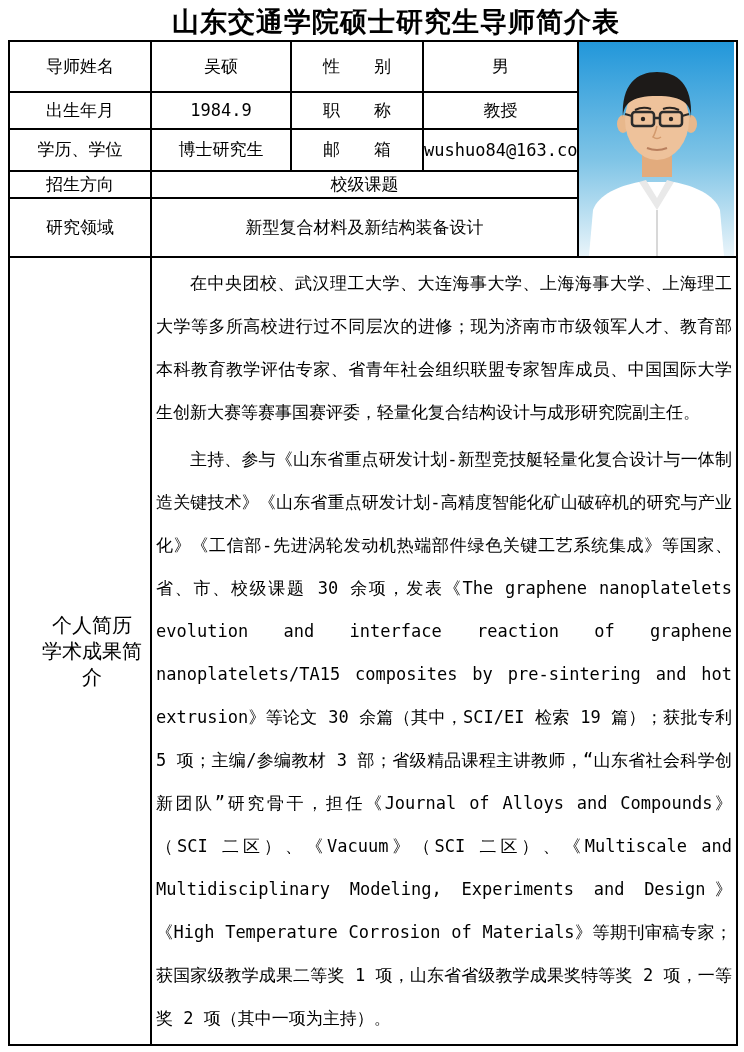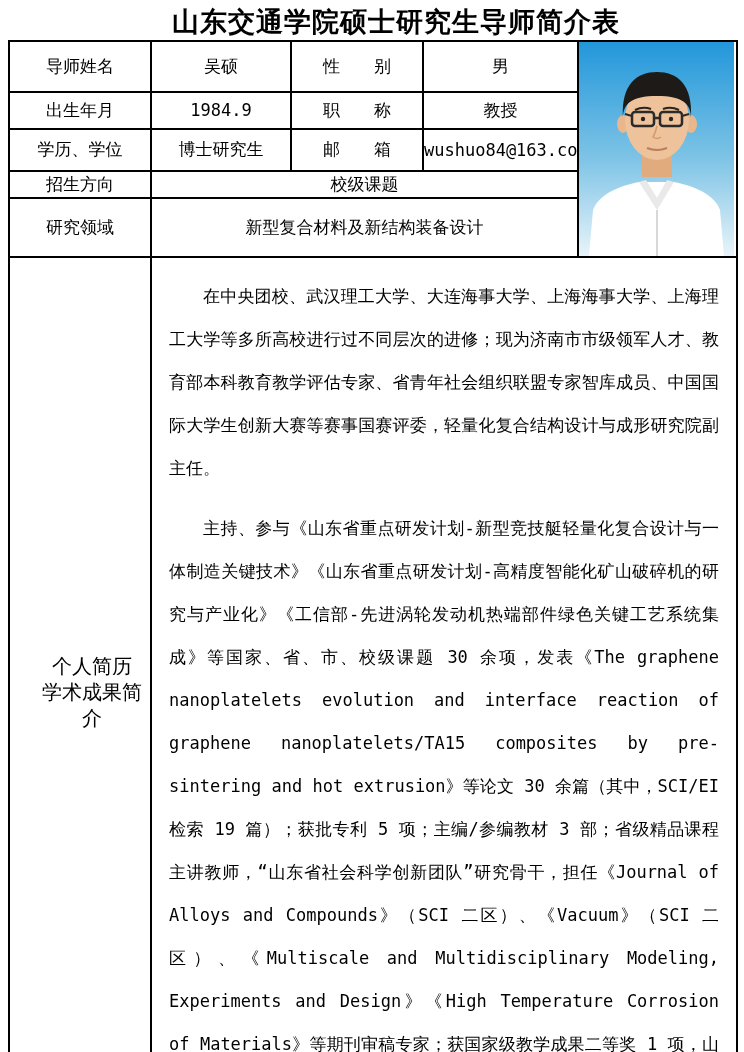--- a/index.html
+++ b/index.html
@@ -39,21 +39,21 @@
   td.label-cell{font-size:17px;}
   td.value-cell{font-size:17px;}
   td.email-cell{font-size:15px;letter-spacing:0;}
   td.photo-cell{padding:0;background:#fff;}
   td.bio-cell{
     vertical-align:top;
     text-align:justify;
     padding:0 5px;
   }
   .bio-para{
-    margin:17px;
+    margin:4px;
     text-indent:2em;
     font-size:17px;
     line-height:43px;
     text-align:justify;
   }
   .bio-label{
     font-size:20px;
     line-height:26px;
     margin-left:24px;
   }

